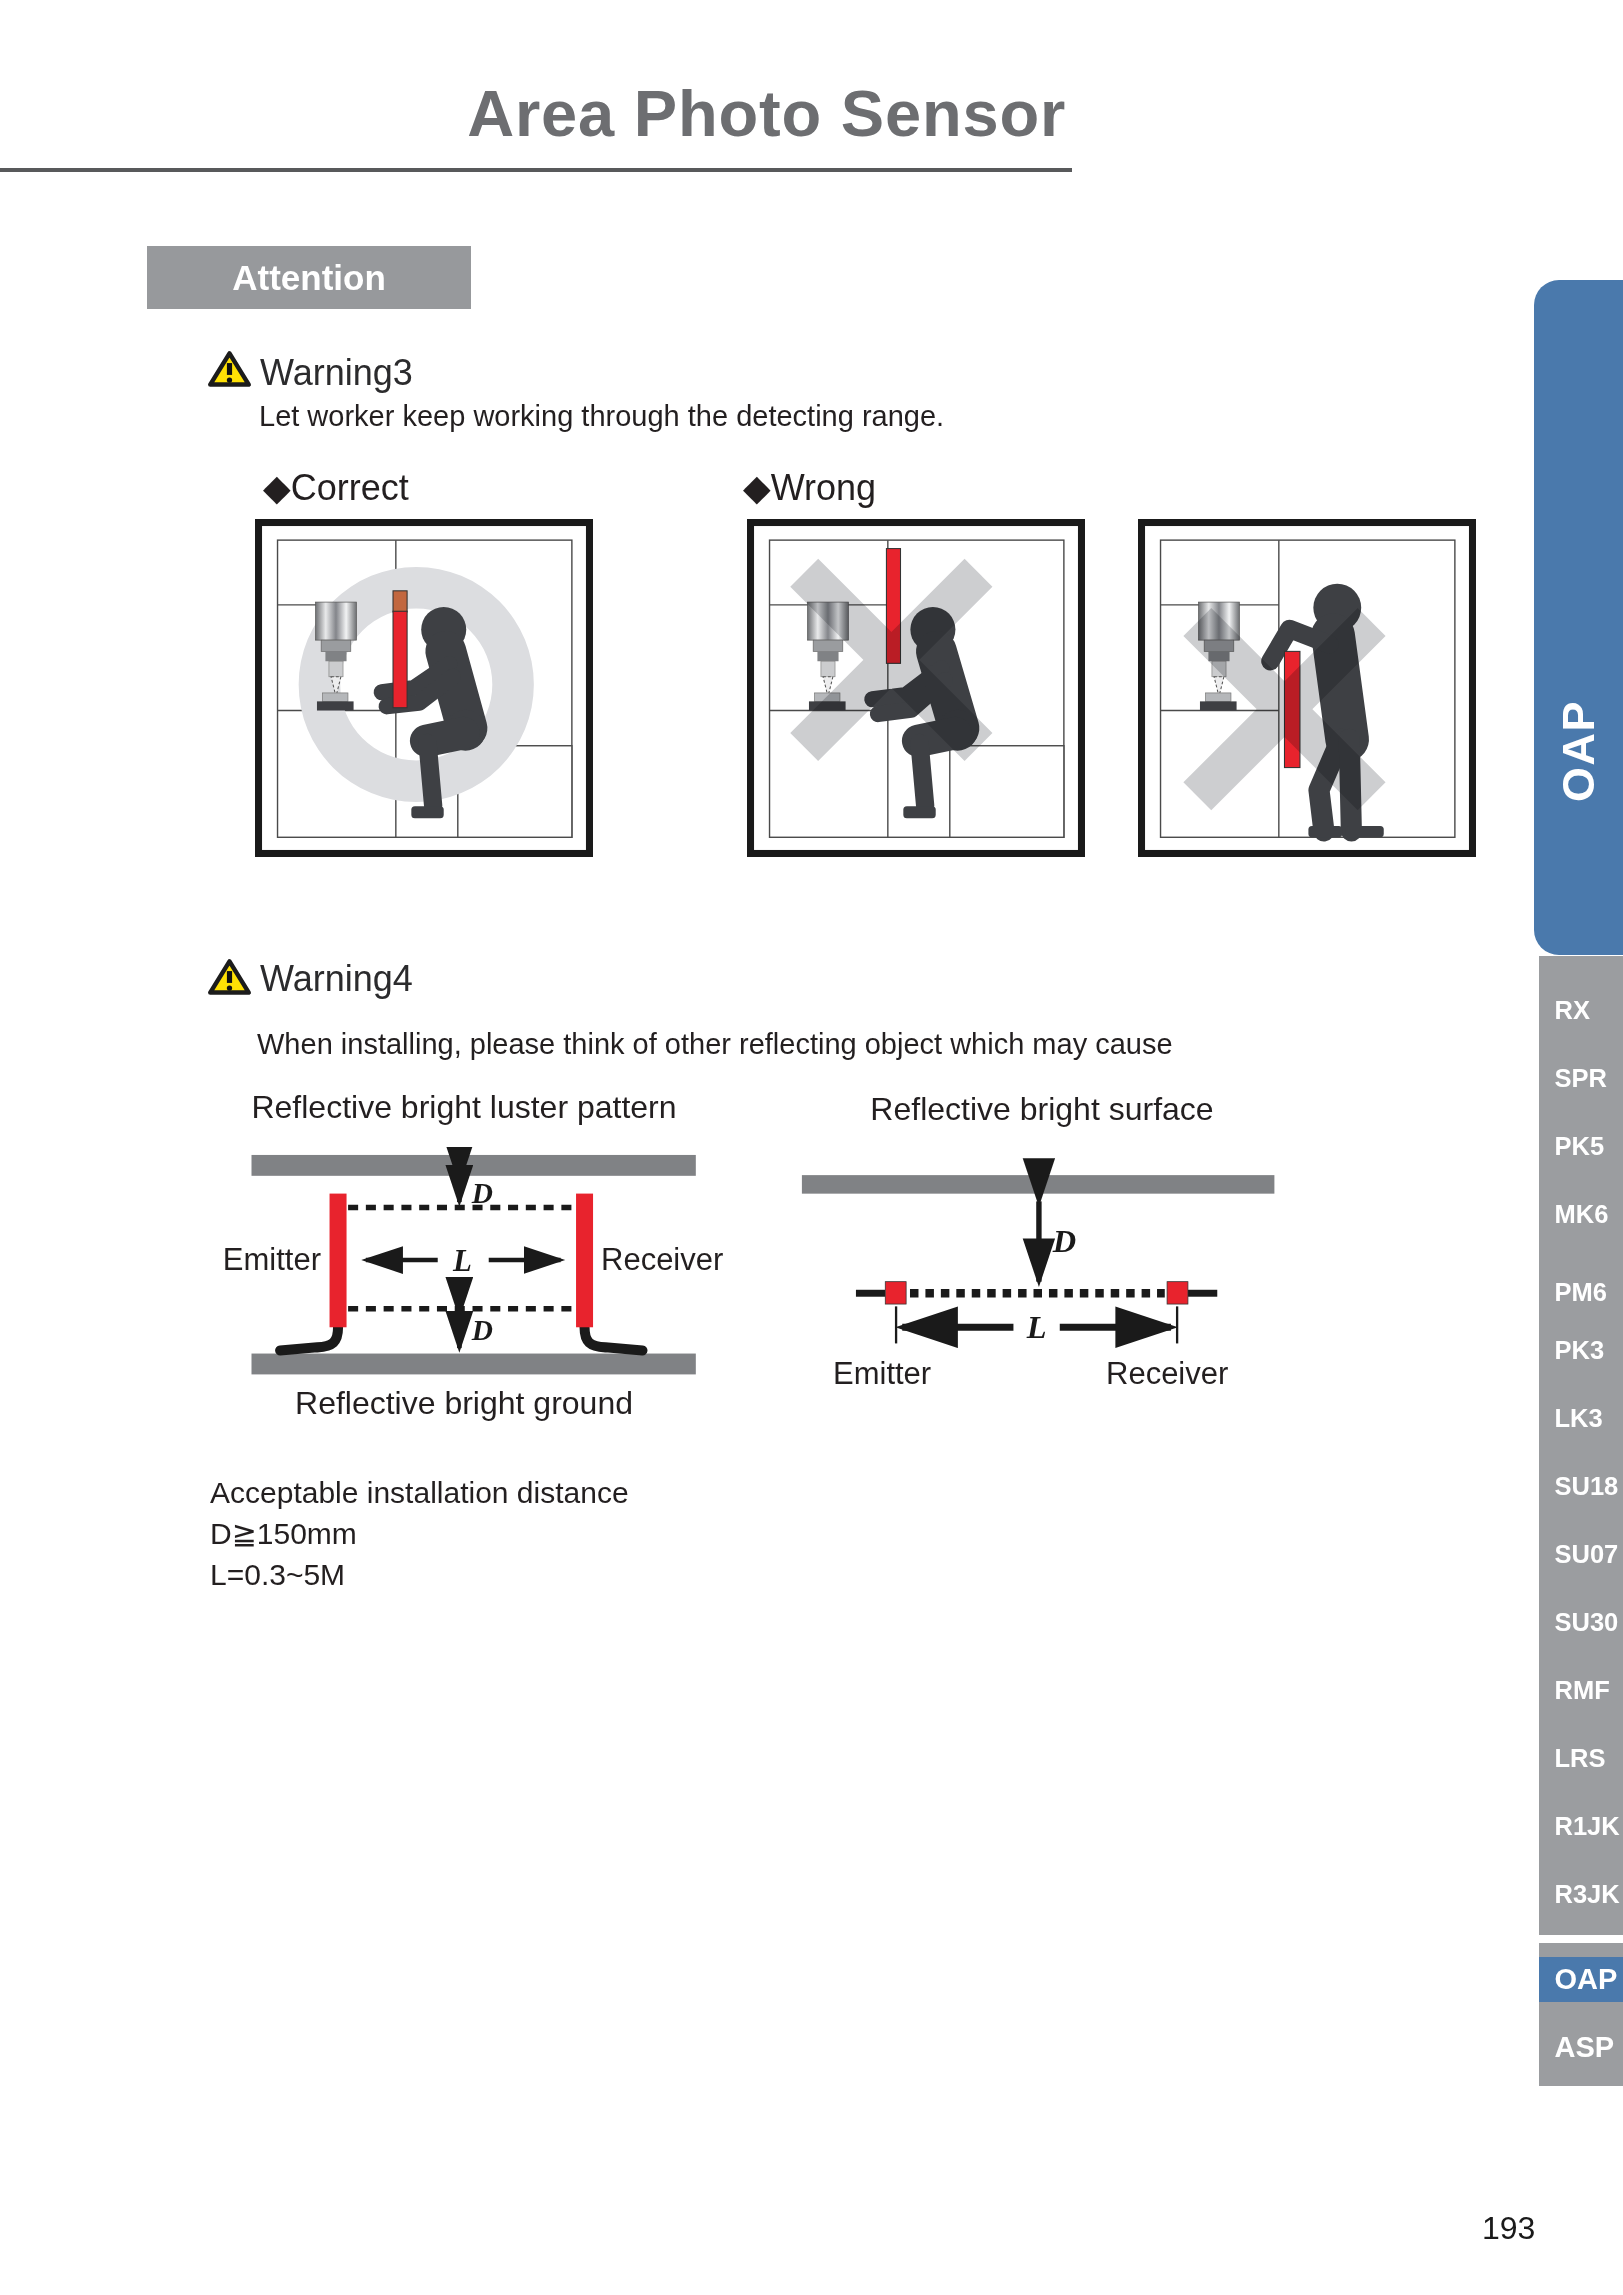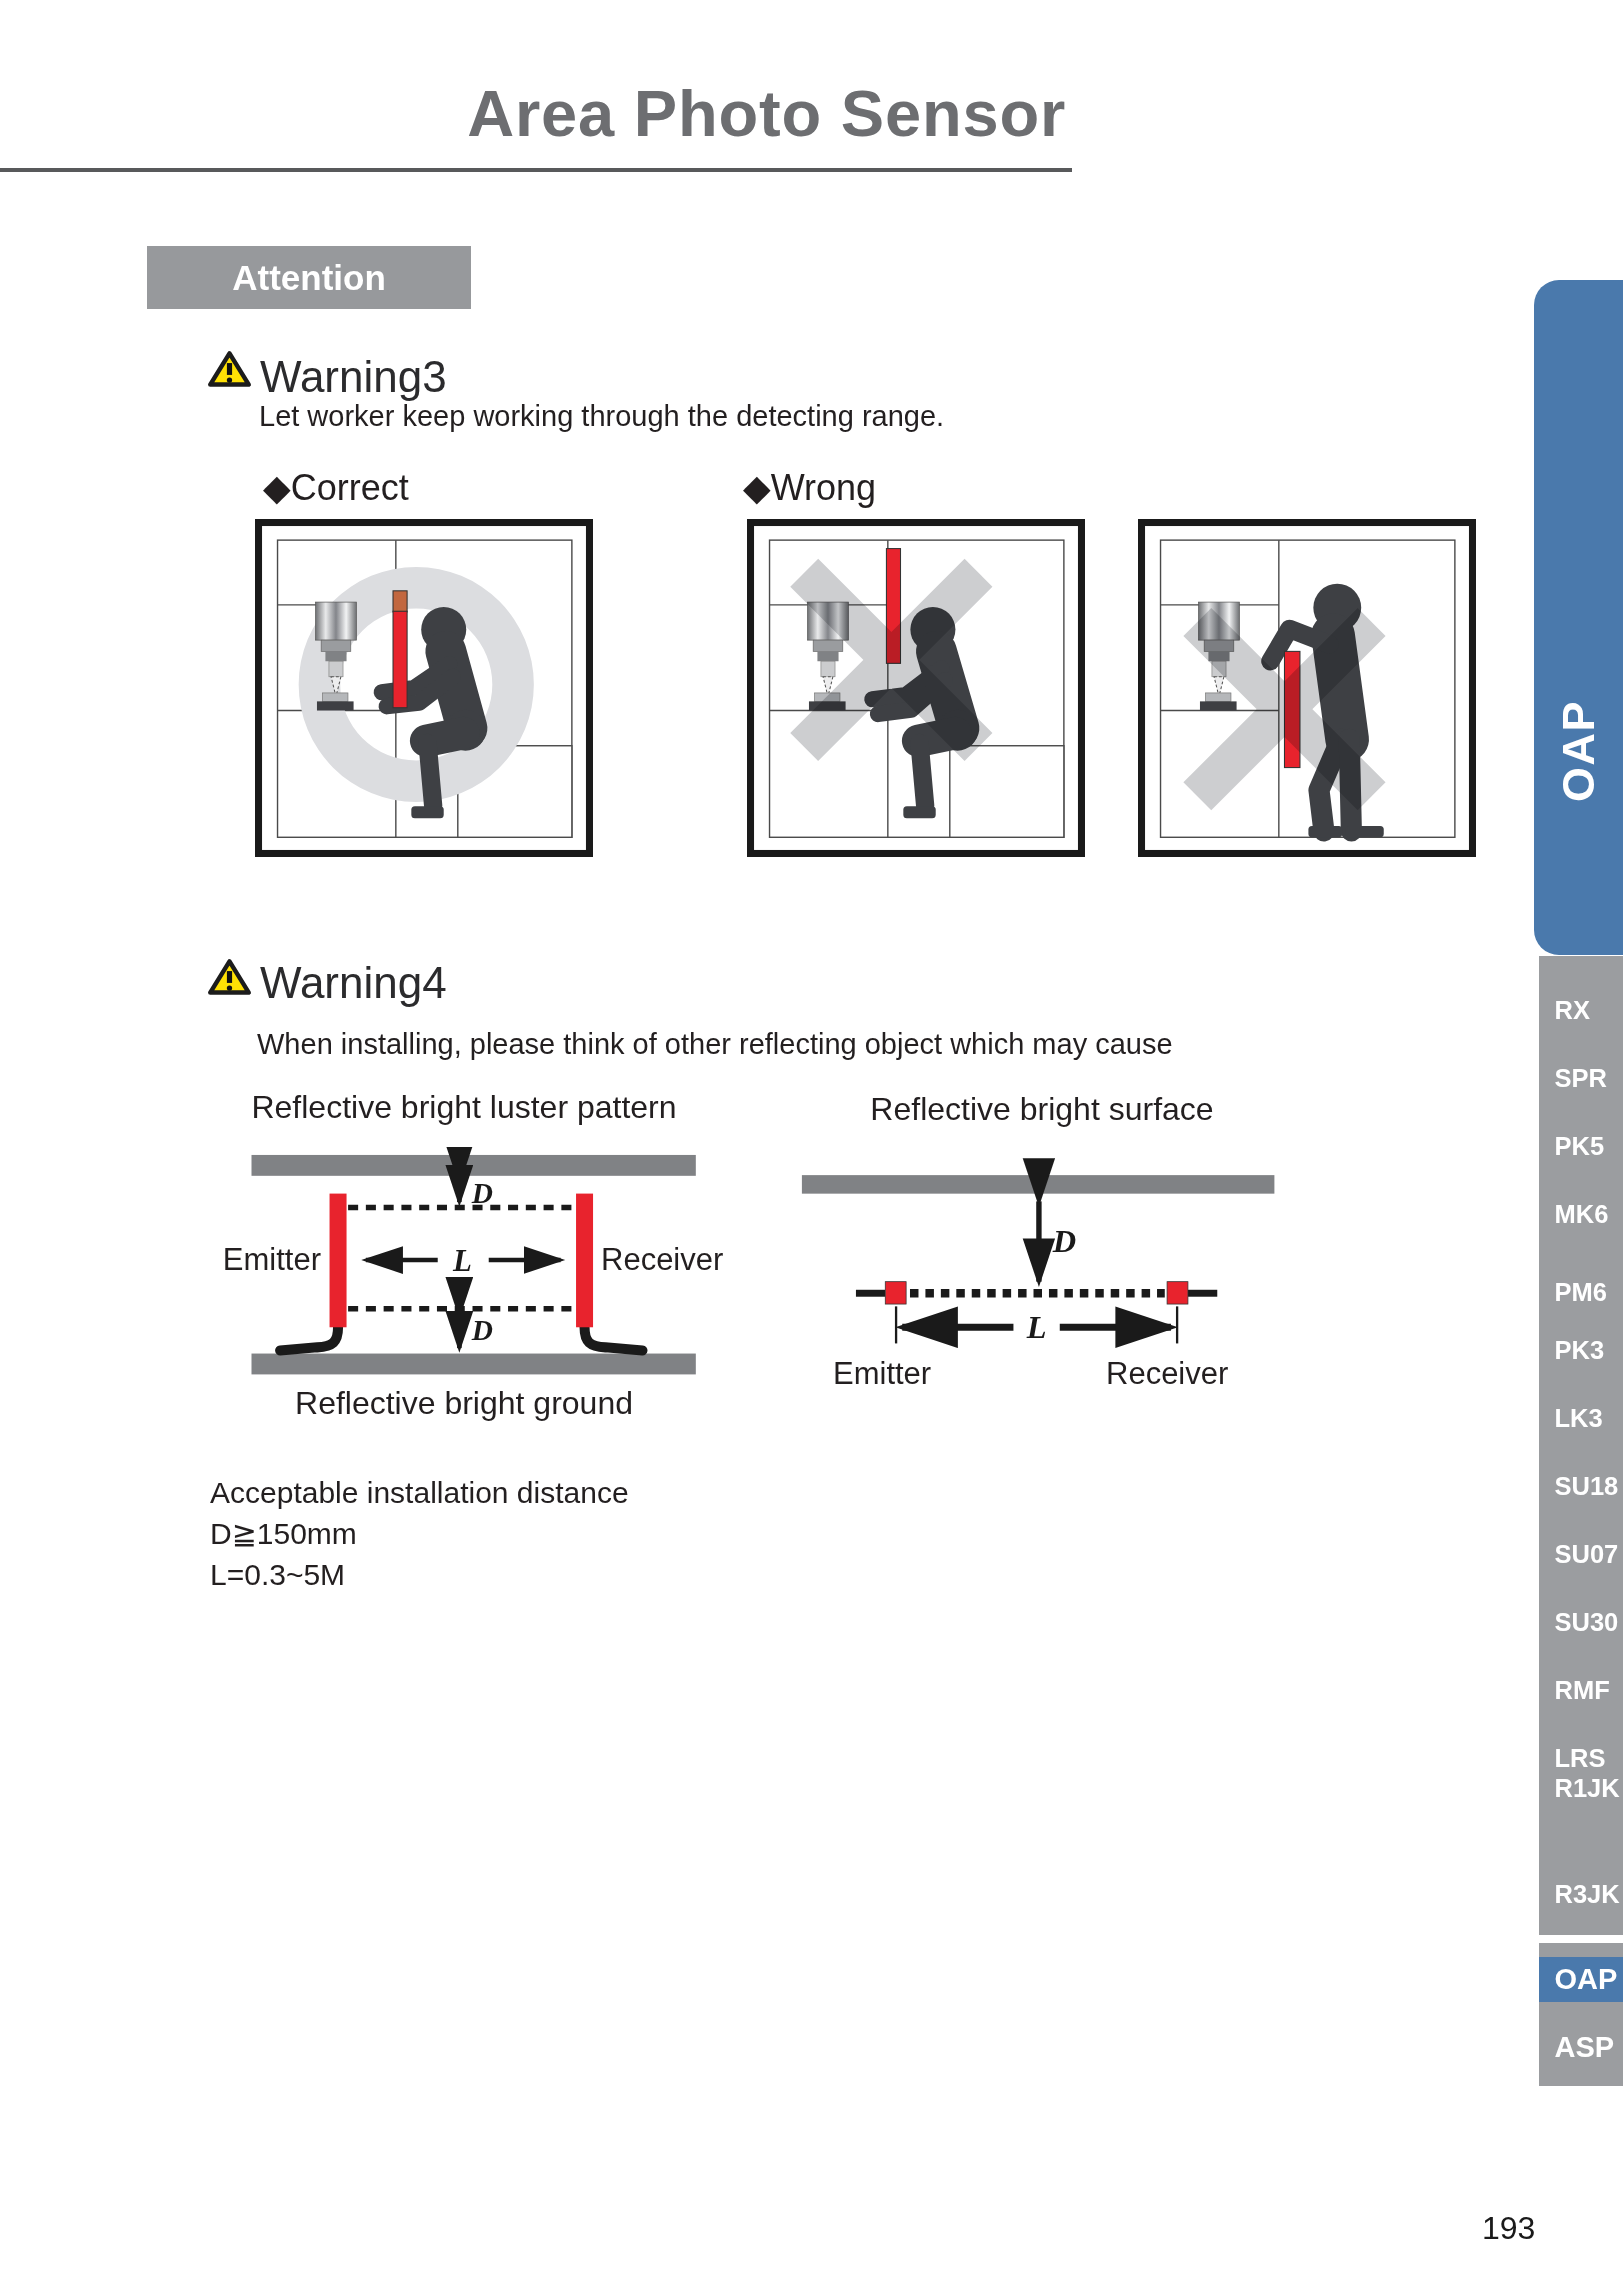--- a/index.html
+++ b/index.html
@@ -16,21 +16,21 @@
               display:flex;flex-direction:column;justify-content:center;align-items:flex-end;
               padding-right:37px;box-sizing:border-box;color:#fff;font-weight:bold;}
   .header-tab .l1{font-size:45px;line-height:51px;}
   .header-tab .l2{font-size:45px;line-height:51px;}
 
   
   .attention{left:147px;top:246px;width:324px;height:63px;background:#97999c;color:#fff;
              font-size:35px;font-weight:bold;display:flex;align-items:center;justify-content:center;}
 
   
-  .warn-title{font-size:44px;font-weight:500;color:#2b2b2d;}
+  .warn-title{font-size:36px;font-weight:500;color:#2b2b2d;}
   .warn-body{font-size:29px;color:#231f20;}
   .dia-label{font-size:36px;color:#231f20;}
 
   
   .illu{width:338px;height:338px;}
 
   
   .dlabel{font-size:31px;color:#231f20;}
   .dtitle{font-size:32px;color:#231f20;text-align:center;}
 
@@ -277,21 +277,21 @@
     <div class="nav-item" style="top:173px;">PK5</div>
     <div class="nav-item" style="top:241px;">MK6</div>
     <div class="nav-item" style="top:319px;">PM6</div>
     <div class="nav-item" style="top:377px;">PK3</div>
     <div class="nav-item" style="top:445px;">LK3</div>
     <div class="nav-item" style="top:513px;">SU18</div>
     <div class="nav-item" style="top:581px;">SU07</div>
     <div class="nav-item" style="top:649px;">SU30</div>
     <div class="nav-item" style="top:717px;">RMF</div>
     <div class="nav-item" style="top:785px;">LRS</div>
-    <div class="nav-item" style="top:815px;">R1JK</div>
+    <div class="nav-item" style="top:853px;">R1JK</div>
     <div class="nav-item" style="top:921px;">R3JK</div>
     <div class="nav-gap"></div>
     <div class="nav-active">OAP</div>
     <div class="nav-bottom">ASP</div>
   </div>
 
   <div class="abs page-num">193</div>
 
 </div>
 

